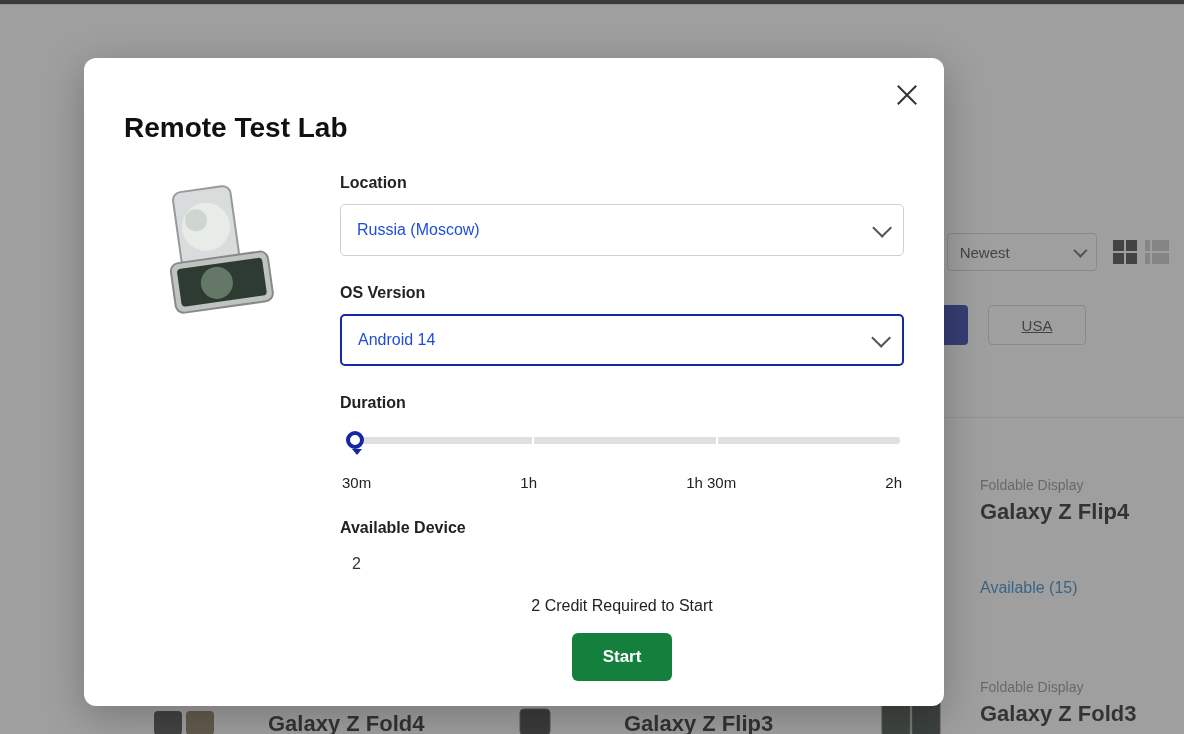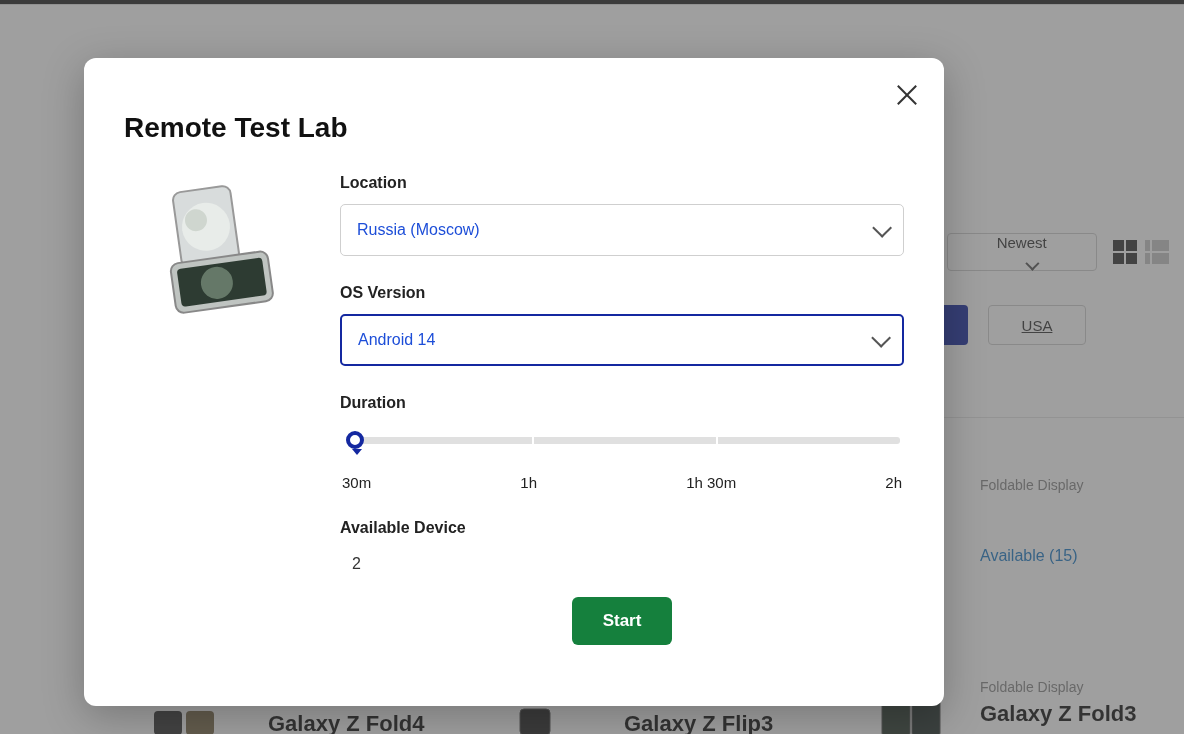--- a/index.html
+++ b/index.html
@@ -5,21 +5,21 @@
   * { box-sizing: border-box; margin: 0; padding: 0; }
   html, body { width: 1184px; height: 734px; font-family: -apple-system, BlinkMacSystemFont, "Segoe UI", Arial, sans-serif; background: #fff; overflow: hidden; }
   .bg-darkbar { position: absolute; top:0; left:0; right:0; height:4px; background:#222; }
   .bg { position:absolute; top:4px; left:0; right:0; bottom:0; background:#fff; border-top:1px solid #e0e0e0; }
   .controls-row { position:absolute; top:228px; left:888px; right:0px; display:flex; align-items:center; gap:12px;}
   .view-toggle { display:flex; gap:8px; margin-left:4px;}
   .view-icon { width:24px; height:24px; display:grid; grid-template-columns:repeat(2,1fr); grid-template-rows:repeat(2,1fr); gap:2px; }
   .view-icon span { background:#333; }
   .view-icon.list span { background:#c5c5c5; }
   .view-icon.list { grid-template-columns: 1fr 3fr; }
-  .select-like { border:1px solid #cfcfcf; border-radius:4px; background:#fff; height:38px; display:flex; align-items:center; justify-content:space-between; padding:0 12px; font-size:15px; color:#333; min-width:150px;flex-direction:column;}
+  .select-like { border:1px solid #cfcfcf; border-radius:4px; background:#fff; height:38px; display:flex; align-items:center; justify-content:space-between; padding:0 12px; font-size:15px; color:#333; min-width:150px;}
   .chip-uk { position:absolute; top:300px; left:860px; width:108px; height:40px; background:#1428a0; color:#fff; border-radius:4px; display:flex; align-items:center; justify-content:center; font-size:15px; font-weight:500; }
   .chip-usa { position:absolute; top:300px; left:988px; width:98px; height:40px; border:1px solid #cfcfcf; border-radius:4px; display:flex; align-items:center; justify-content:center; font-size:15px; color:#333; background:#fff;text-decoration:underline;}
   .divider { position:absolute; top:412px; left:582px; right:0; height:1px; background:#e5e5e5; }
   .card { position:absolute; display:flex; gap:18px; }
   .card-img { width:100px; height:120px; display:flex; align-items:center; justify-content:center; }
   .phone-svg { width:80px; height:110px; }
   .card-body { display:flex; flex-direction:column; gap:6px; padding-top:6px;}
   .cat { color:#888; font-size:14px; }
   .prod { font-size:22px; font-weight:700; color:#111; }
   .avail { color:#1e7bc6; font-size:16px; margin-top:48px;}
@@ -90,20 +90,21 @@
 
   <div class="card card1">
     <div class="card-img">
       <svg class="phone-svg" viewBox="0 0 80 110">
           <rect x="18" y="2" width="34" height="58" rx="6" fill="#c9b8e8" stroke="#888"></rect>
           <rect x="8" y="56" width="54" height="50" rx="6" fill="#9a86c9" stroke="#666"></rect>
         </svg>
     </div>
     <div class="card-body">
       <div class="cat">Foldable Display</div>
+      <div class="prod">Galaxy Z Flip4</div>
       <div class="avail">Available (15)</div>
     </div>
   </div>
 
   <div class="card card2">
     <div class="card-img">
       <svg class="phone-svg" viewBox="0 0 80 110">
           <rect x="10" y="4" width="28" height="56" rx="5" fill="#2b3a2f" stroke="#555"></rect>
           <rect x="40" y="4" width="28" height="56" rx="5" fill="#22302a" stroke="#555"></rect>
         </svg>
@@ -173,16 +174,17 @@
       <div class="ticks">
         <span>30m</span>
         <span>1h</span>
         <span>1h 30m</span>
         <span>2h</span>
       </div>
 
       <div class="lbl" style="margin-top:28px;">Available Device</div>
       <div class="avail-count">2</div>
 
+      <div class="credit">2 Credit Required to Start</div>
       <button class="start-btn"><span>Start</span></button>
     </div>
   </div>
 </div>
 
 </body></html>

